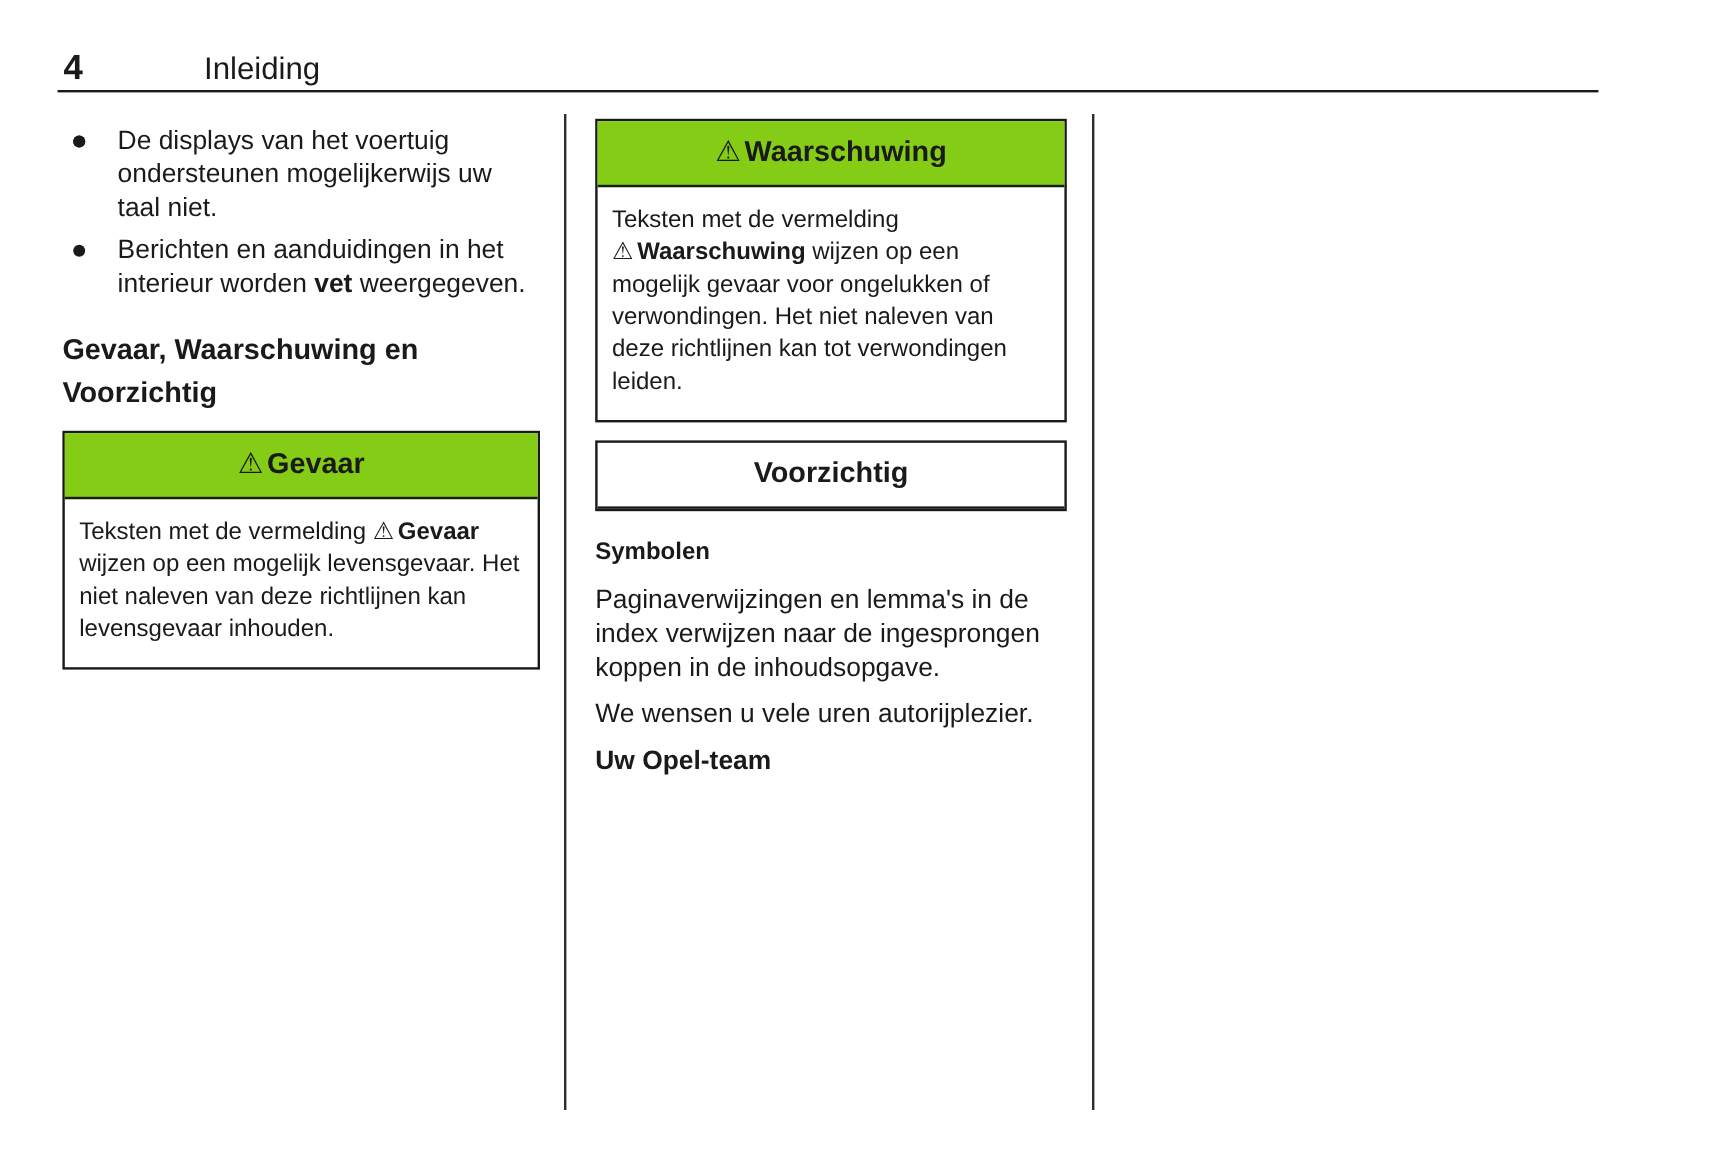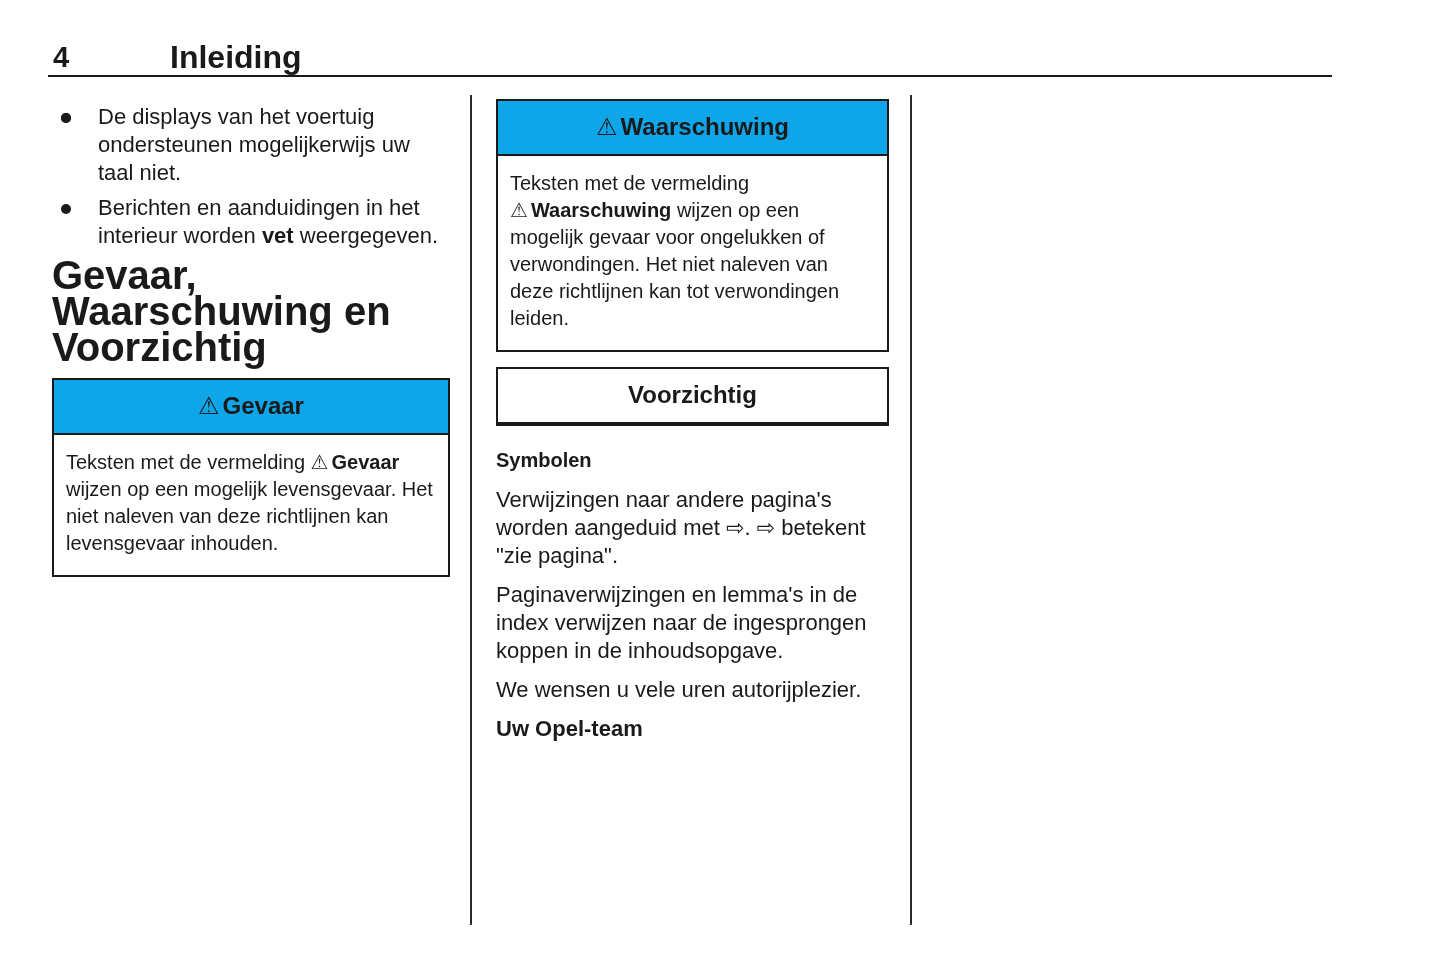--- a/index.html
+++ b/index.html
@@ -16,21 +16,21 @@
 
   
   .page-number {
     position: absolute;
     left: 53px; top: 41px;
     font-size: 29px; font-weight: 700; line-height: 32px;
   }
   .chapter-title {
     position: absolute;
     left: 170px; top: 41px;
-    font-size: 32px; font-weight: 700; line-height: 32px;
+    font-size: 26px; font-weight: 400; line-height: 32px;
   }
   .header-rule {
     position: absolute;
     left: 48px; top: 75px;
     width: 1284px; height: 2px;
     background: #1a1a1a;
   }
 
   
   .vsep {
@@ -56,42 +56,42 @@
   .bullet-dot {
     position: absolute;
     left: 9px; top: 10px;
     width: 10px; height: 10px;
     border-radius: 50%;
     background: #1a1a1a;
   }
 
   
   .section-heading {
-    font-size: 40px; line-height: 36px; font-weight: 700;
-    margin-top: 7px;
+    font-size: 24px; line-height: 36px; font-weight: 700;
+    margin-top: 24px;
   }
   .symbols-heading {
     font-size: 20px; line-height: 36px; font-weight: 700;
     margin-top: 16px; margin-bottom: 8px;
   }
 
   
   .warnbox {
     border: 2px solid #1a1a1a;
     background: #ffffff;
   }
   .warnbox .box-header {
     text-align: center;
     font-weight: 700;
     font-size: 24px;
     line-height: 28px;
     padding: 12px 6px 13px;
     border-bottom: 2px solid #1a1a1a;
   }
-  .warnbox .box-header.gray { background: #0ea5e9; }
+  .warnbox .box-header.gray { background: #84cc16; }
   .warnbox .box-body {
     padding: 14px 12px 18px;
     font-size: 20px;
     line-height: 27px;
   }
   .box-danger { margin-top: 13px; }
   .box-warning { margin-top: 3px; }
   .box-caution { margin-top: 15px; }
 
   .tri { margin-right: 3px; }
@@ -153,23 +153,20 @@
     </div>
 
     <div class="warnbox box-caution">
       <div class="box-header">
         <span>Voorzichtig</span>
       </div>
     </div>
 
     <h2 class="symbols-heading">Symbolen</h2>
 
-    <p class="para">
-      <span>Verwijzingen naar andere pagina's worden aangeduid met </span><span>⇨</span><span>. </span><span>⇨</span><span> betekent "zie pagina".</span>
-    </p>
 
     <p class="para">Paginaverwijzingen en lemma's in de index verwijzen naar de ingesprongen koppen in de inhoudsopgave.</p>
 
     <p class="para">We wensen u vele uren autorijplezier.</p>
 
     <p class="para signature">Uw Opel-team</p>
 
   </section>
 
 </div>

